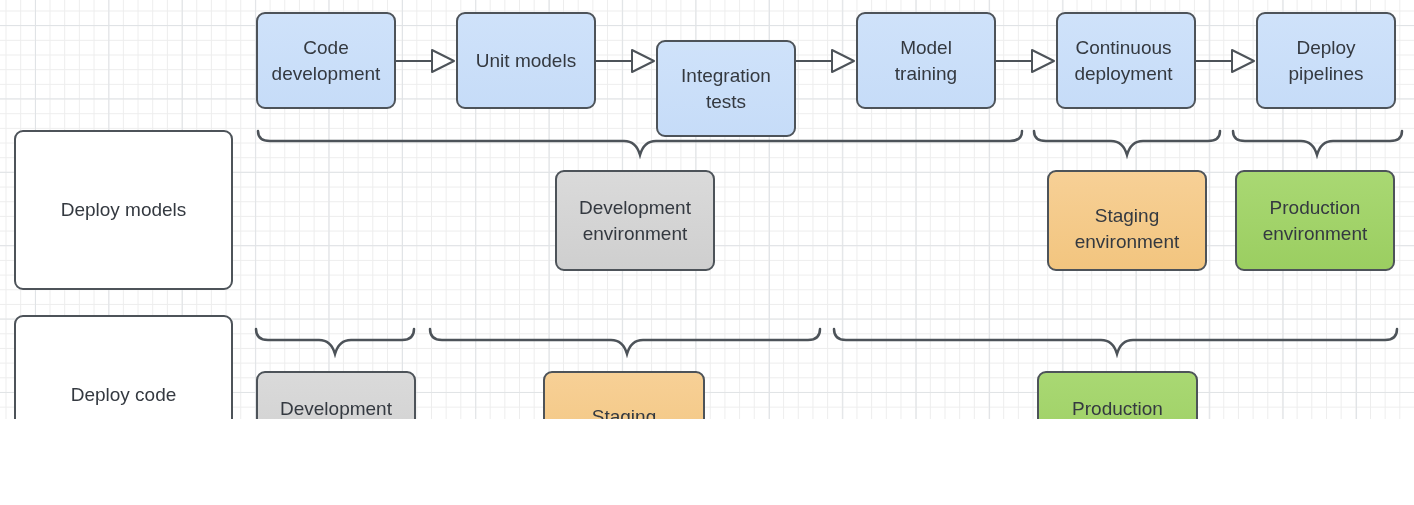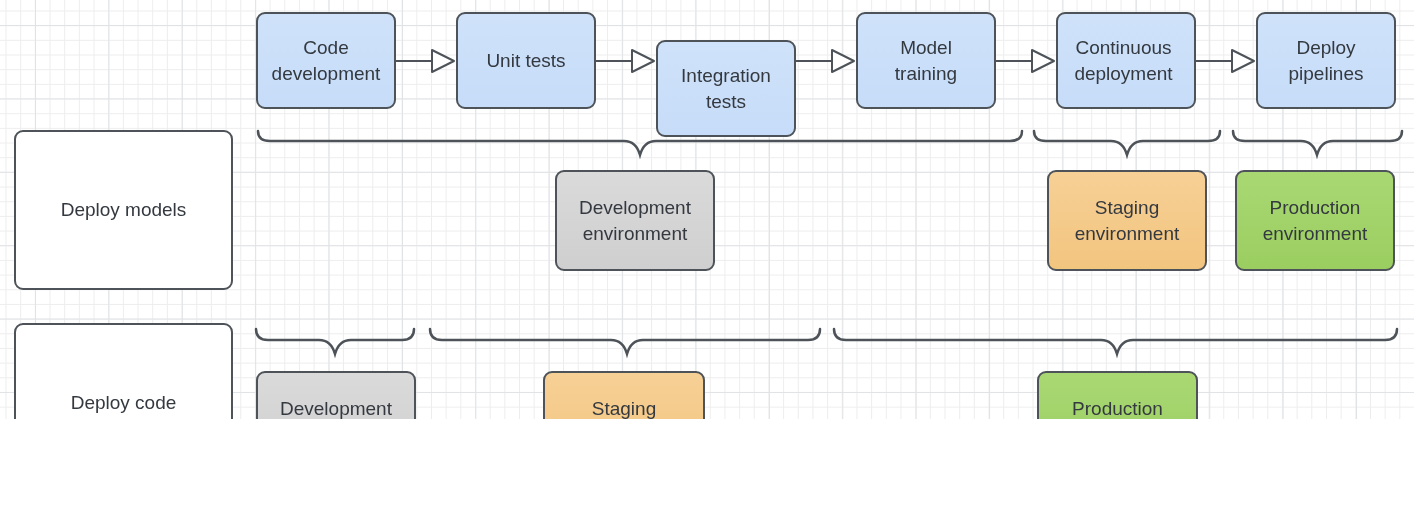--- a/index.html
+++ b/index.html
@@ -30,21 +30,21 @@
     border:2px solid var(--shape-stroke); border-radius:9px;
     display:flex; align-items:center; justify-content:center; text-align:center;
     font-size:19px; line-height:26px; color:var(--label-text);
   }
   .step{
     width:140px; height:97px; top:12px; padding:4px 13px;
     background:linear-gradient(var(--step-fill), var(--step-fill-bottom));
   }
   .env{width:160px; height:101px; padding:14px 10px;}
   .env.development{background:linear-gradient(var(--development-fill), var(--development-fill-bottom));}
-  .env.staging{background:linear-gradient(var(--staging-fill), var(--staging-fill-bottom));}
+  .env.staging{background:linear-gradient(var(--staging-fill), var(--staging-fill-bottom));align-items:flex-end;}
   .env.production{background:linear-gradient(var(--production-fill), var(--production-fill-bottom));border-radius:9px;}
   .row-label-box{
     left:14px; width:219px; height:160px; background:var(--white-fill); padding:4px 10px;text-align:right;
   }
   .brace{fill:none; stroke:var(--connector-stroke); stroke-width:2.5; stroke-linecap:round;}
   .conn-line{stroke:var(--connector-stroke); stroke-width:2.2;}
   .conn-head{fill:#ffffff; stroke:var(--connector-stroke); stroke-width:2; stroke-linejoin:round;}
 </style>
 </head>
 <body>
@@ -80,39 +80,39 @@
 
     <path class="brace" d="M256,329 Q256,340 268,340 L319,340 Q331,340 335,354 Q339,340 351,340 L402,340 Q414,340 414,329"></path>
     <path class="brace" d="M430,329 Q430,340 442,340 L611,340 Q623,340 627,354 Q631,340 643,340 L808,340 Q820,340 820,329"></path>
     <path class="brace" d="M834,329 Q834,340 846,340 L1101,340 Q1113,340 1117,354 Q1121,340 1133,340 L1385,340 Q1397,340 1397,329"></path>
   </svg>
 
   <div class="node step" style="left:256px;">
     <span>Code development</span>
   </div>
   <div class="node step" style="left:456px;">
-    <span>Unit tests</span>
+    <span>Unit models</span>
   </div>
   <div class="node step" style="left:656px;margin-top:28px;">
     <span>Integration tests</span>
   </div>
   <div class="node step" style="left:856px;">
     <span>Model training</span>
   </div>
   <div class="node step" style="left:1056px;padding-left:8px;">
     <span>Continuous deployment</span>
   </div>
   <div class="node step" style="left:1256px;">
     <span>Deploy pipelines</span>
   </div>
 
   <div class="node row-label-box" style="top:130px;">
     <span>Deploy models</span>
   </div>
-  <div class="node row-label-box" style="top:323px;">
+  <div class="node row-label-box" style="top:315px;">
     <span>Deploy code</span>
   </div>
 
   <div class="node env development" style="left:555px; top:170px;">
     <span>Development environment</span>
   </div>
   <div class="node env staging" style="left:1047px; top:170px;">
     <span>Staging environment</span>
   </div>
   <div class="node env production" style="left:1235px; top:170px;">

